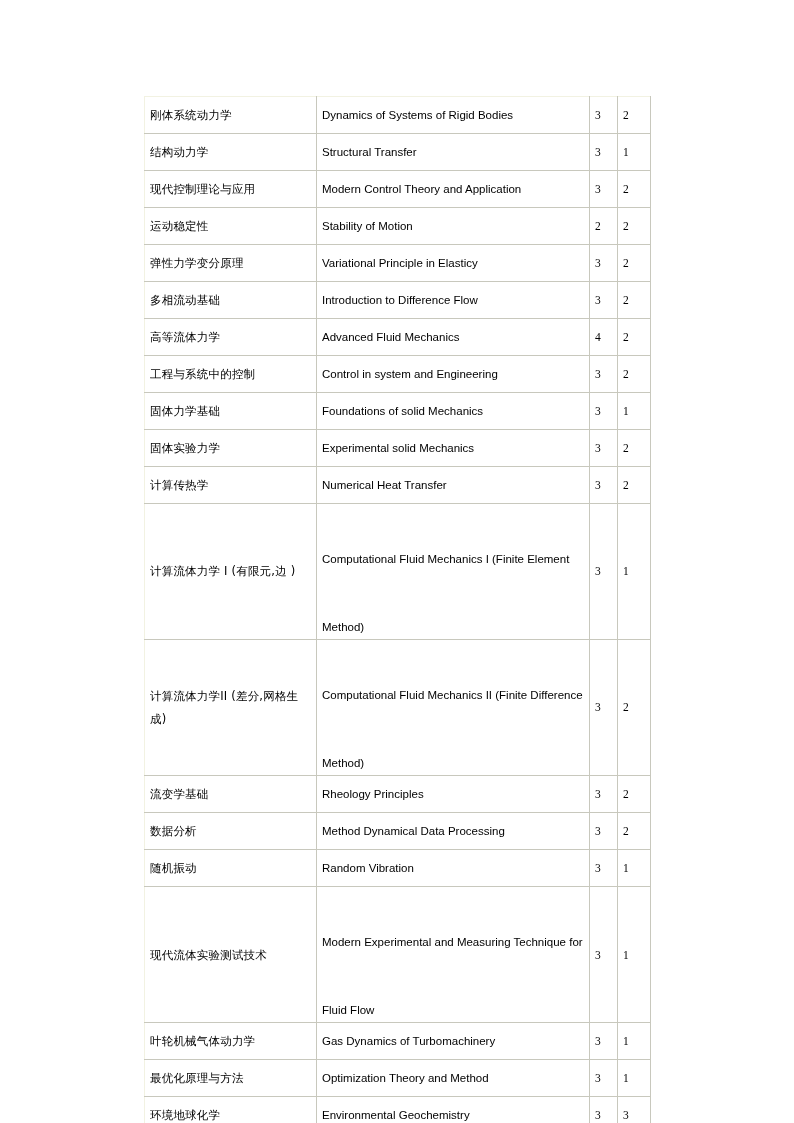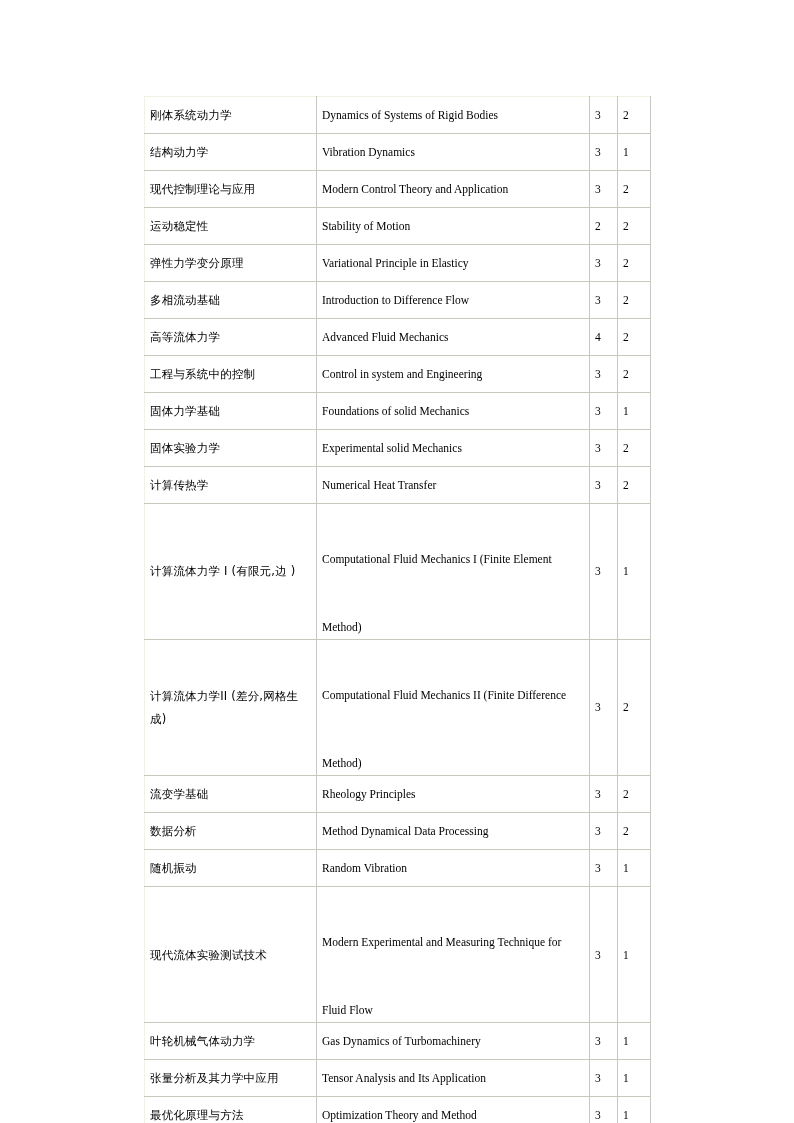--- a/index.html
+++ b/index.html
@@ -49,21 +49,21 @@
   col.c-credit { width: 28px; }
   col.c-term { width: 33px; }
 
   td.cn {
     font-family: "DejaVu Sans", "Liberation Sans", sans-serif;
     font-size: 11.5px;
     letter-spacing: 0.2px;
     color: #000;
   }
   td.en {
-    font-family: Liberation Serif, serif;
+    font-family: Liberation Sans, sans-serif;
     font-size: 11.5px;
     color: #000;
   }
   td.num {
     font-family: "Liberation Serif", serif;
     font-size: 11.5px;
     text-align: left;
     color: #000;
     padding-left: 6px;
   }
@@ -86,21 +86,21 @@
       </colgroup>
       <tbody>
           <tr>
             <td class="cn std">刚体系统动力学</td>
             <td class="en std">Dynamics of Systems of Rigid Bodies</td>
             <td class="num std">3</td>
             <td class="num std">2</td>
           </tr>
           <tr>
             <td class="cn std">结构动力学</td>
-            <td class="en std">Vibration Dynamics</td>
+            <td class="en std">Structural Transfer</td>
             <td class="num std">3</td>
             <td class="num std">1</td>
           </tr>
           <tr>
             <td class="cn std">现代控制理论与应用</td>
             <td class="en std">Modern Control Theory and Application</td>
             <td class="num std">3</td>
             <td class="num std">2</td>
           </tr>
           <tr>
@@ -202,26 +202,20 @@
             <td class="num tall">3</td>
             <td class="num tall">1</td>
           </tr>
           <tr>
             <td class="cn std">叶轮机械气体动力学</td>
             <td class="en std">Gas Dynamics of Turbomachinery</td>
             <td class="num std">3</td>
             <td class="num std">1</td>
           </tr>
           <tr>
-            <td class="cn std">张量分析及其力学中应用</td>
-            <td class="en std">Tensor Analysis and Its Application</td>
-            <td class="num std">3</td>
-            <td class="num std">1</td>
-          </tr>
-          <tr>
             <td class="cn std">最优化原理与方法</td>
             <td class="en std">Optimization  Theory and Method</td>
             <td class="num std">3</td>
             <td class="num std">1</td>
           </tr>
           <tr>
             <td class="cn std">环境地球化学</td>
             <td class="en std">Environmental  Geochemistry</td>
             <td class="num std">3</td>
             <td class="num std">3</td>

